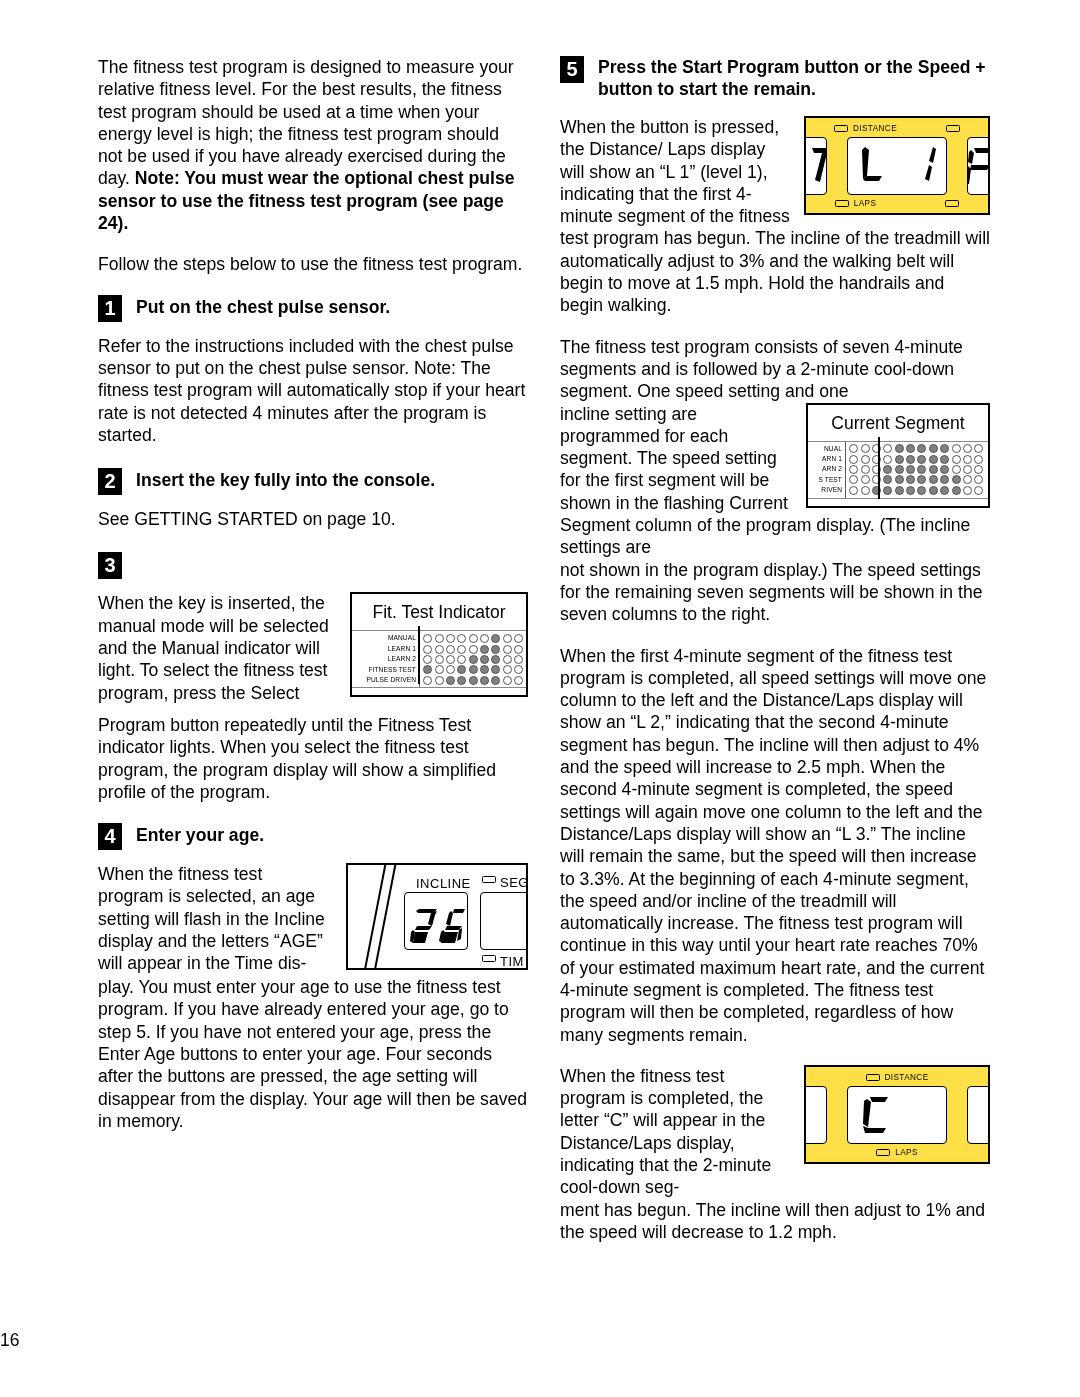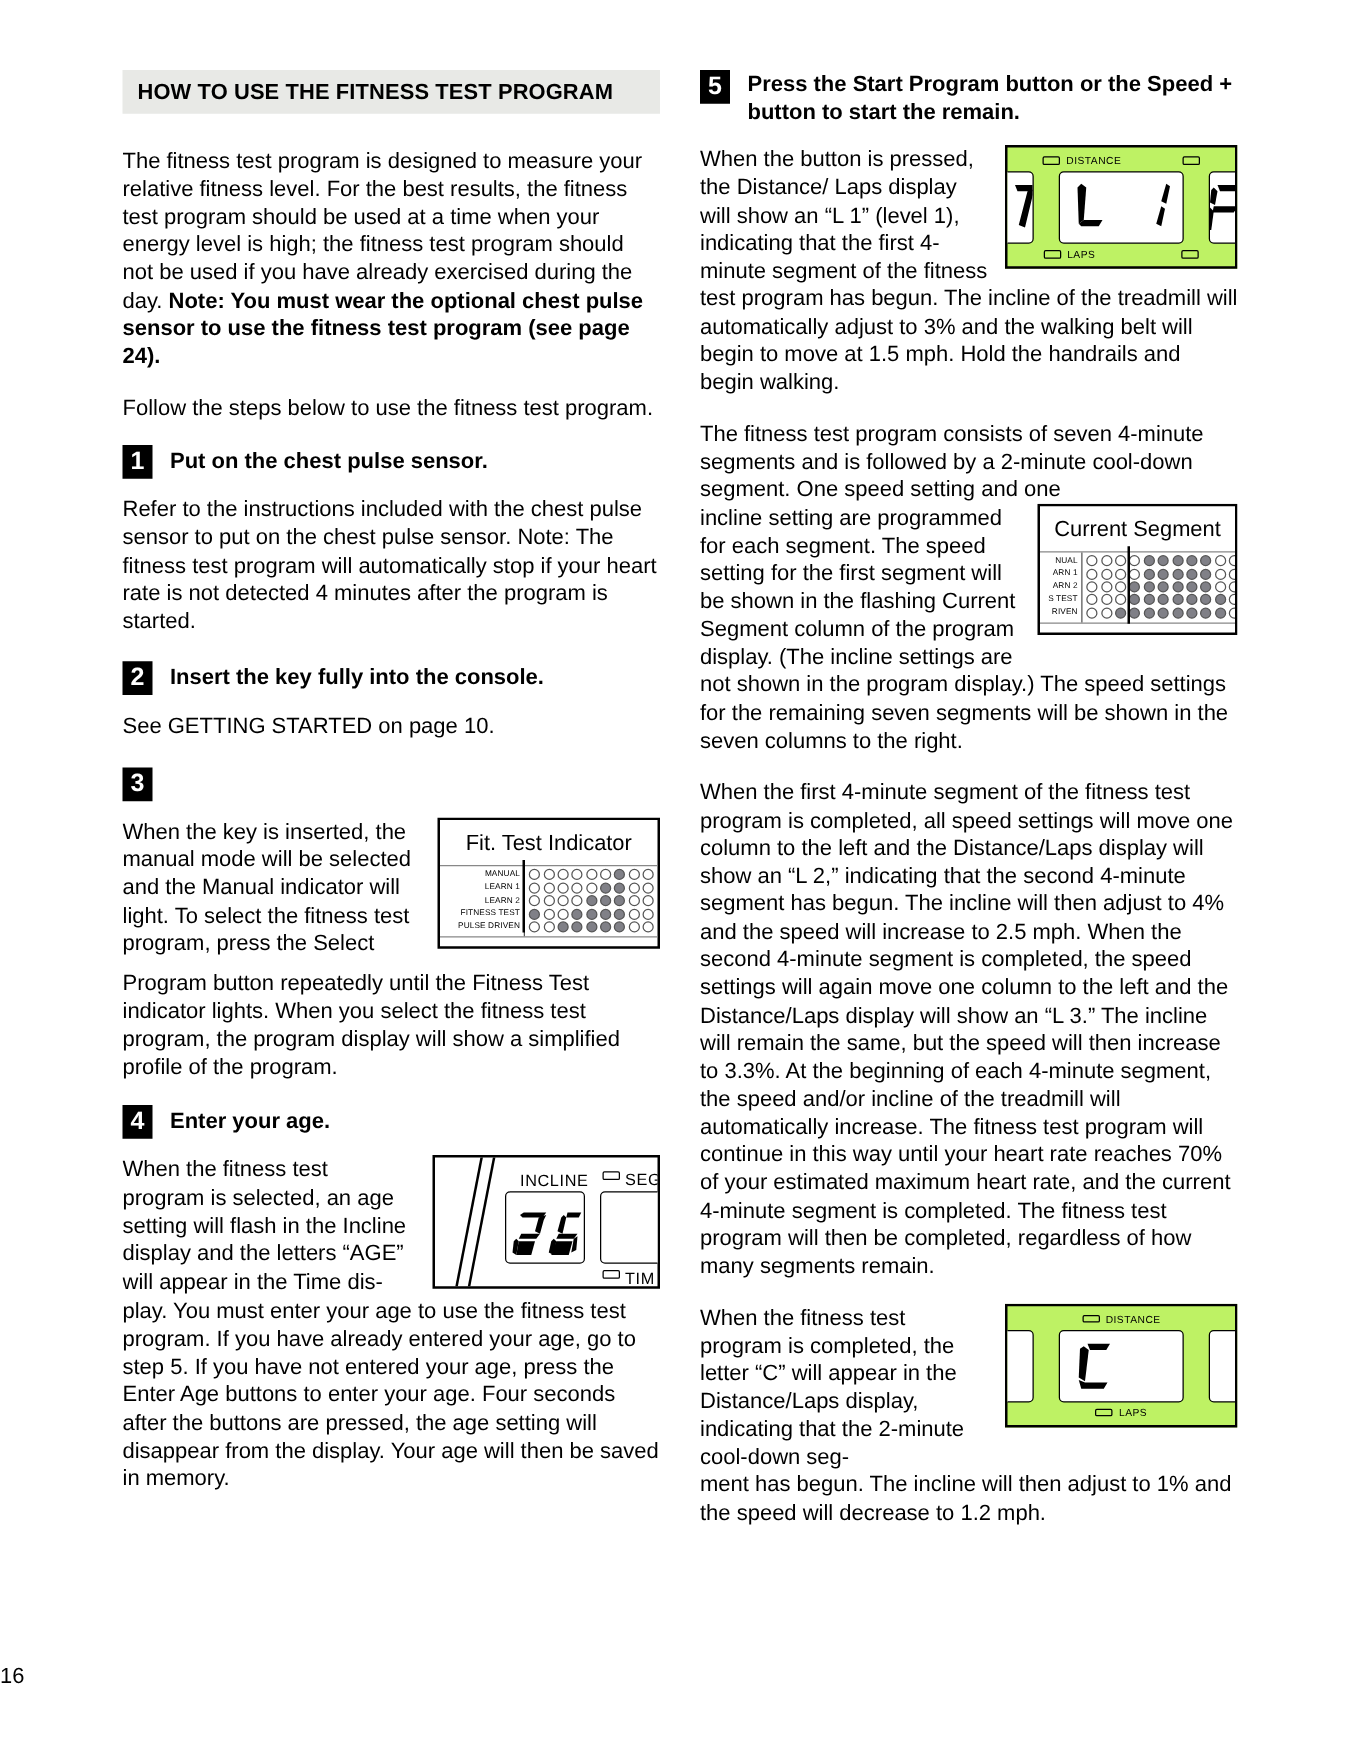--- a/index.html
+++ b/index.html
@@ -155,21 +155,21 @@
     flex: 0 0 auto;
   }
   .dot.on { background: #808087; }
   .matrix-foot { height: 7px; }
 
   
   .dl-fig {
     width: 186px;
     box-sizing: border-box;
     border: 2px solid #000;
-    background: #bef264;
+    background: #fde047;
     padding: 6px 0 5px 0;
   }
   .dl-label-row {
     display: flex;
     align-items: center;
     justify-content: center;
     gap: 5px;
     font-size: 8.2px;
     letter-spacing: 0.4px;
   }
@@ -255,21 +255,20 @@
     font-weight: normal;
   }
 </style>
 </head>
 <body>
 
 <div class="page">
 
   <div class="col col-left">
 
-    <div class="section-head">HOW TO USE THE FITNESS TEST PROGRAM</div>
 
     <p class="body"><span>The fitness test program is designed to measure your relative fitness level. For the best results, the fitness test program should be used at a time when your energy level is high; the fitness test program should not be used if you have already exercised during the day. </span><span class="b">Note: You must wear the optional chest pulse sensor to use the fitness test program (see page 24).</span></p>
 
     <p class="body">Follow the steps below to use the fitness test program.</p>
 
     <div class="step">
       <div class="step-num">1</div>
       <div class="step-title">Put on the chest pulse sensor.</div>
     </div>
     <p class="body indent" style="margin-top:14px;">Refer to the instructions included with the chest pulse sensor to put on the chest pulse sensor. Note: The fitness test program will automatically stop if your heart rate is not detected 4 minutes after the program is started.</p>
@@ -464,21 +463,21 @@
 
       <div class="flowtext">When the button is pressed, the Distance/ Laps display will show an “L 1” (level 1), indicating that the first 4-minute segment of the fitness</div>
     </div>
 
     <p class="body" style="margin-top:0;">test program has begun. The incline of the treadmill will automatically adjust to 3% and the walking belt will begin to move at 1.5 mph. Hold the handrails and begin walking.</p>
 
     <p class="body tight">The fitness test program consists of seven 4-minute segments and is followed by a 2-minute cool-down segment. One speed setting and one</p>
 
     <div class="wrap">
 
-      <div class="matrix-fig fig-right" style="width:160px;">
+      <div class="matrix-fig fig-right" style="width:184px;">
         <div class="matrix-caption">Current Segment</div>
         <div class="leader" style="left:70px; top:32px; height:62px;"></div>
         <div class="matrix-body">
           <div class="matrix-labels" style="width:32px;">
             <span>NUAL</span>
             <span>ARN 1</span>
             <span>ARN 2</span>
             <span>S TEST</span>
             <span>RIVEN</span>
           </div>

